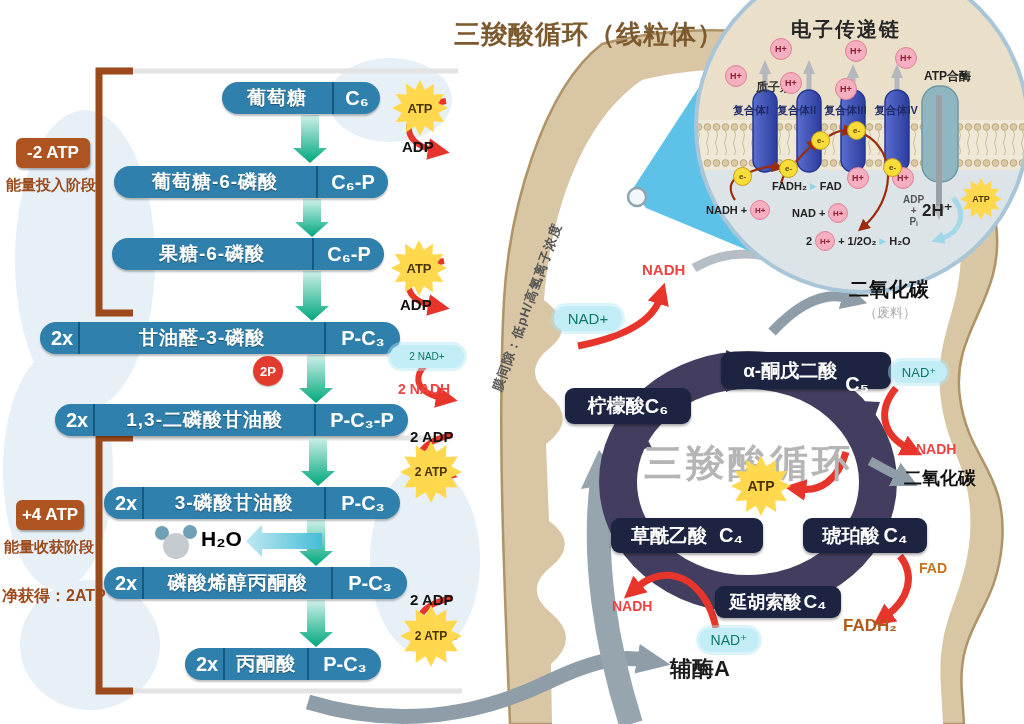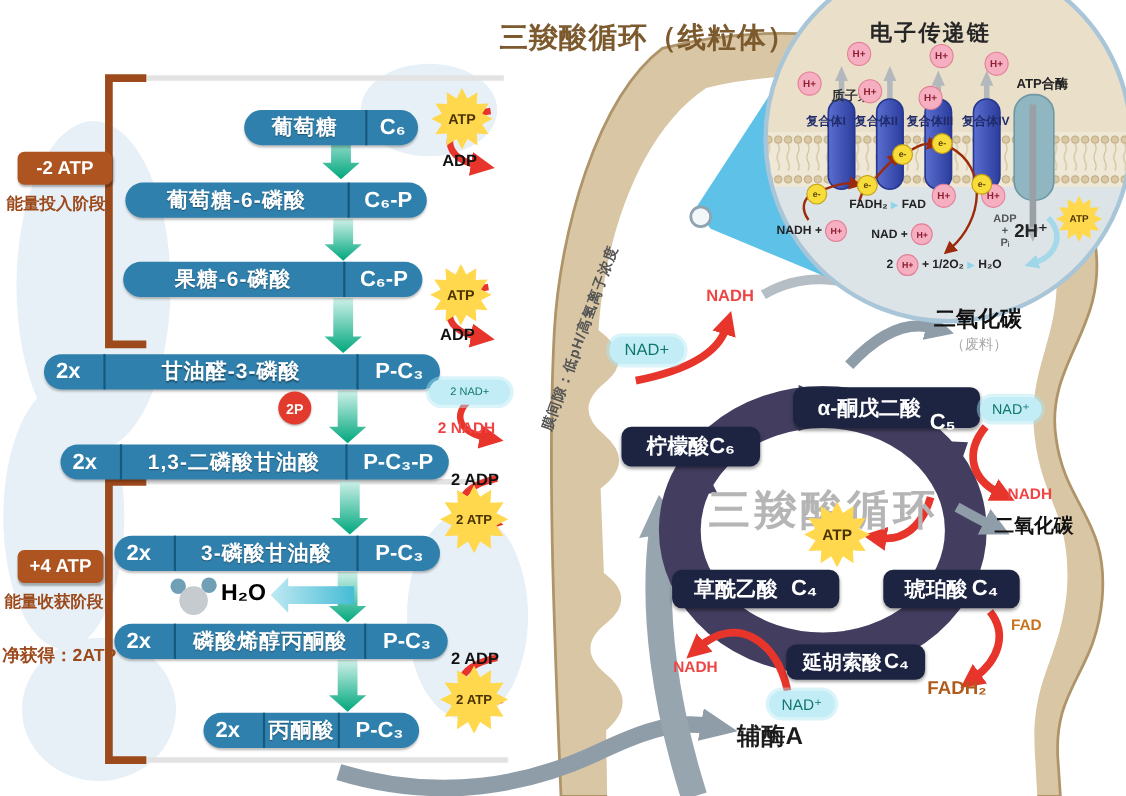--- a/index.html
+++ b/index.html
@@ -3,21 +3,21 @@
 <meta charset="utf-8">
 <style>
   html,body{margin:0;padding:0;background:#fff;font-family:"Liberation Sans","DejaVu Sans",sans-serif;}
   #stage{position:relative;width:1024px;height:724px;overflow:hidden;background:#fff;margin:0 auto;}
   #stage svg.layer{position:absolute;left:0;top:0;width:1024px;height:724px;}
   .abs{position:absolute;white-space:nowrap;}
   .b{font-weight:bold;}
   .title-gly{color:#2C7CA6;font-size:27px;letter-spacing:1px;}
   .title-tca{color:#7C5A2E;font-size:26px;letter-spacing:1px;}
   .pill{position:absolute;display:flex;align-items:center;background:#2F80AD;border-radius:17px;color:#fff;font-weight:bold;height:32px;box-shadow:0 2px 2px rgba(0,0,0,.25);}
-  .pill .mult{padding:0 21px 0 11px;font-size:20px;align-self:stretch;display:flex;align-items:center;border-right:2px solid #14597f;}
+  .pill .mult{padding:0 5px 0 11px;font-size:20px;align-self:stretch;display:flex;align-items:center;border-right:2px solid #14597f;}
   .pill .nm{flex:1;text-align:center;font-size:19px;letter-spacing:1px;text-shadow:0 1px 1px rgba(0,0,0,.35);}
   .pill .dv{width:2px;align-self:stretch;background:#14597f;}
   .pill .fm{text-align:center;font-size:20px;}
   .star{position:absolute;display:flex;align-items:center;justify-content:center;background:#FFD84E;color:#4A3300;font-weight:bold;
         clip-path:polygon(100% 50%,82.8% 58.8%,93.3% 75%,74% 74%,75% 93.3%,58.8% 82.8%,50% 100%,41.2% 82.8%,25% 93.3%,26% 74%,6.7% 75%,17.2% 58.8%,0% 50%,17.2% 41.2%,6.7% 25%,26% 26%,25% 6.7%,41.2% 17.2%,50% 0%,58.8% 17.2%,75% 6.7%,74% 26%,93.3% 25%,82.8% 41.2%);}
   .brownbox{position:absolute;background:#AD5420;color:#fff;font-weight:bold;border-radius:6px;display:flex;align-items:center;justify-content:center;box-shadow:1px 2px 2px rgba(0,0,0,.3);}
   .browntext{color:#9C491C;font-weight:bold;}
   .cyanpill{position:absolute;background:#C3EDF6;color:#0f766e;font-weight:normal;border-radius:12px;display:flex;align-items:center;justify-content:center;box-shadow:0 0 0 3px rgba(173,231,245,.45);}
   .maroon{color:#ef4444;font-weight:bold;}
   .darkbox{position:absolute;background:#1C2442;color:#fff;font-weight:bold;border-radius:9px;display:flex;align-items:center;justify-content:center;box-shadow:0 2px 3px rgba(0,0,0,.35);}
@@ -174,27 +174,27 @@
     <path d="M 446,101 C 400,108 398,144 434,150" marker-end="url(#mRed)"></path>
     <path d="M 444,261 C 400,268 398,300 434,306" marker-end="url(#mRed)"></path>
     <path d="M 452,353 C 410,362 408,392 442,398" marker-end="url(#mRed)"></path>
     <path d="M 452,435 C 412,443 410,468 442,474" marker-end="url(#mRed)"></path>
     <path d="M 452,598 C 412,606 410,630 442,636" marker-end="url(#mRed)"></path>
   </g>
 </svg>
 
 <div class="abs b title-tca" style="left:454px;top:17px;">三羧酸循环（线粒体）</div>
 
-<div class="brownbox" style="left:16px;top:138px;width:86px;height:30px;font-size:17px;">-2 ATP</div>
+<div class="brownbox" style="left:16px;top:138px;width:74px;height:30px;font-size:17px;">-2 ATP</div>
 <div class="abs browntext" style="left:6px;top:176px;font-size:15px;">能量投入阶段</div>
-<div class="brownbox" style="left:16px;top:500px;width:78px;height:30px;font-size:17px;">+4 ATP</div>
+<div class="brownbox" style="left:16px;top:500px;width:68px;height:30px;font-size:17px;">+4 ATP</div>
 <div class="abs browntext" style="left:4px;top:538px;font-size:15px;">能量收获阶段</div>
 <div class="abs browntext" style="left:2px;top:586px;font-size:16px;">净获得：2ATP</div>
 
-<div class="pill" style="left:222px;top:100px;width:158px;">
+<div class="pill" style="left:222px;top:82px;width:158px;">
   <span class="nm">葡萄糖</span>
       <span class="dv"></span>
       <span class="fm" style="width:46px;">C₆</span>
 </div>
 <div class="pill" style="left:114px;top:166px;width:274px;">
   <span class="nm">葡萄糖-6-磷酸</span>
       <span class="dv"></span>
       <span class="fm" style="width:70px;">C₆-P</span>
 </div>
 <div class="pill" style="left:112px;top:238px;width:272px;">

